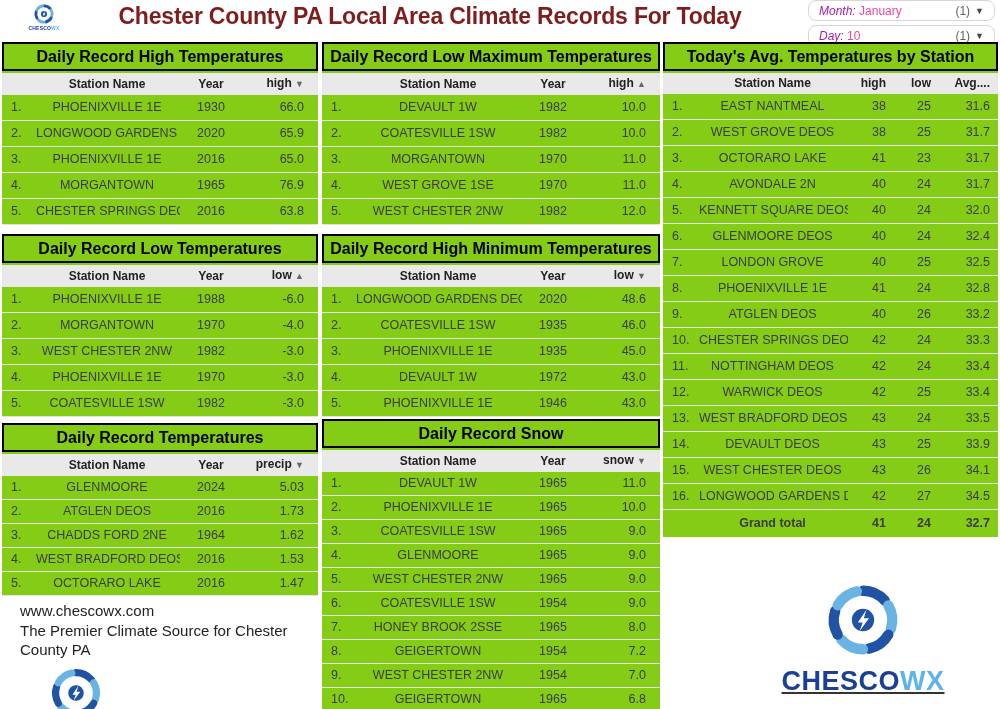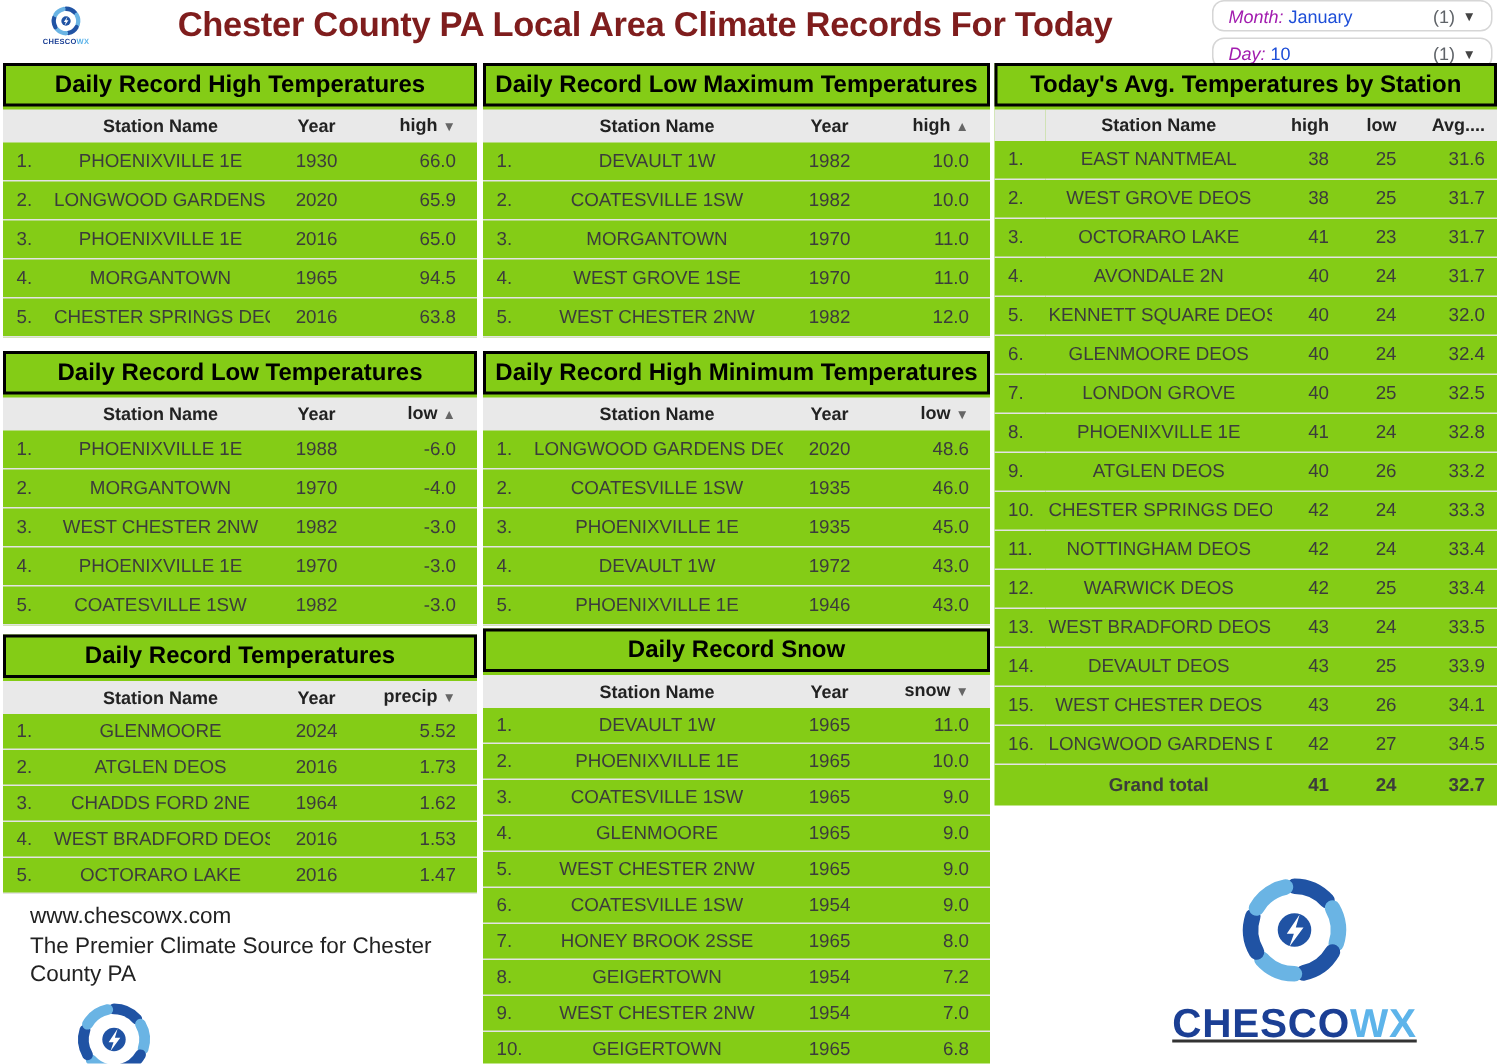--- a/index.html
+++ b/index.html
@@ -20,21 +20,21 @@
     letter-spacing:-0.2px;
   }
 
   .filters { position:absolute; right:5px; top:0; width:187px; }
   .filter {
     height:21px; border:1px solid #d6d6d6; border-radius:8px; background:#fff;
     display:flex; align-items:center; justify-content:space-between;
     padding:0 10px; font-size:12px; margin-bottom:4px; cursor:pointer;
   }
   .f-label { color:#a21caf;font-style:italic; }
-  .f-value { color:#1d4ed8; }
+  .f-value { color:#ec4899; }
   .f-right { color:#5f6368; display:flex; align-items:center; gap:5px; }
   .f-arrow { font-size:9px; color:#444; }
 
   
   .col { position:absolute; top:42px; }
   #col1 { left:2px;  width:316px; }
   #col2 { left:322px; width:338px; }
   #col3 { left:663px; width:335px; }
 
   .card { margin-bottom:9px; background:#84cc16; }
@@ -155,21 +155,21 @@
             <tr>
               <td class="c-num">3.</td>
               <td class="c0">PHOENIXVILLE 1E</td>
               <td class="c1">2016</td>
               <td class="c2">65.0</td>
             </tr>
             <tr>
               <td class="c-num">4.</td>
               <td class="c0">MORGANTOWN</td>
               <td class="c1">1965</td>
-              <td class="c2">94.5</td>
+              <td class="c2">76.9</td>
             </tr>
             <tr>
               <td class="c-num">5.</td>
               <td class="c0">CHESTER SPRINGS DEOS</td>
               <td class="c1">2016</td>
               <td class="c2">63.8</td>
             </tr>
           </tbody>
         </table>
       </div>
@@ -231,21 +231,21 @@
               <th class="c0">Station Name</th>
               <th class="c1">Year</th>
               <th class="c2">precip <span class="arrow">▼</span></th>
             </tr>
           </thead>
           <tbody>
             <tr>
               <td class="c-num">1.</td>
               <td class="c0">GLENMOORE</td>
               <td class="c1">2024</td>
-              <td class="c2">5.52</td>
+              <td class="c2">5.03</td>
             </tr>
             <tr>
               <td class="c-num">2.</td>
               <td class="c0">ATGLEN DEOS</td>
               <td class="c1">2016</td>
               <td class="c2">1.73</td>
             </tr>
             <tr>
               <td class="c-num">3.</td>
               <td class="c0">CHADDS FORD 2NE</td>

